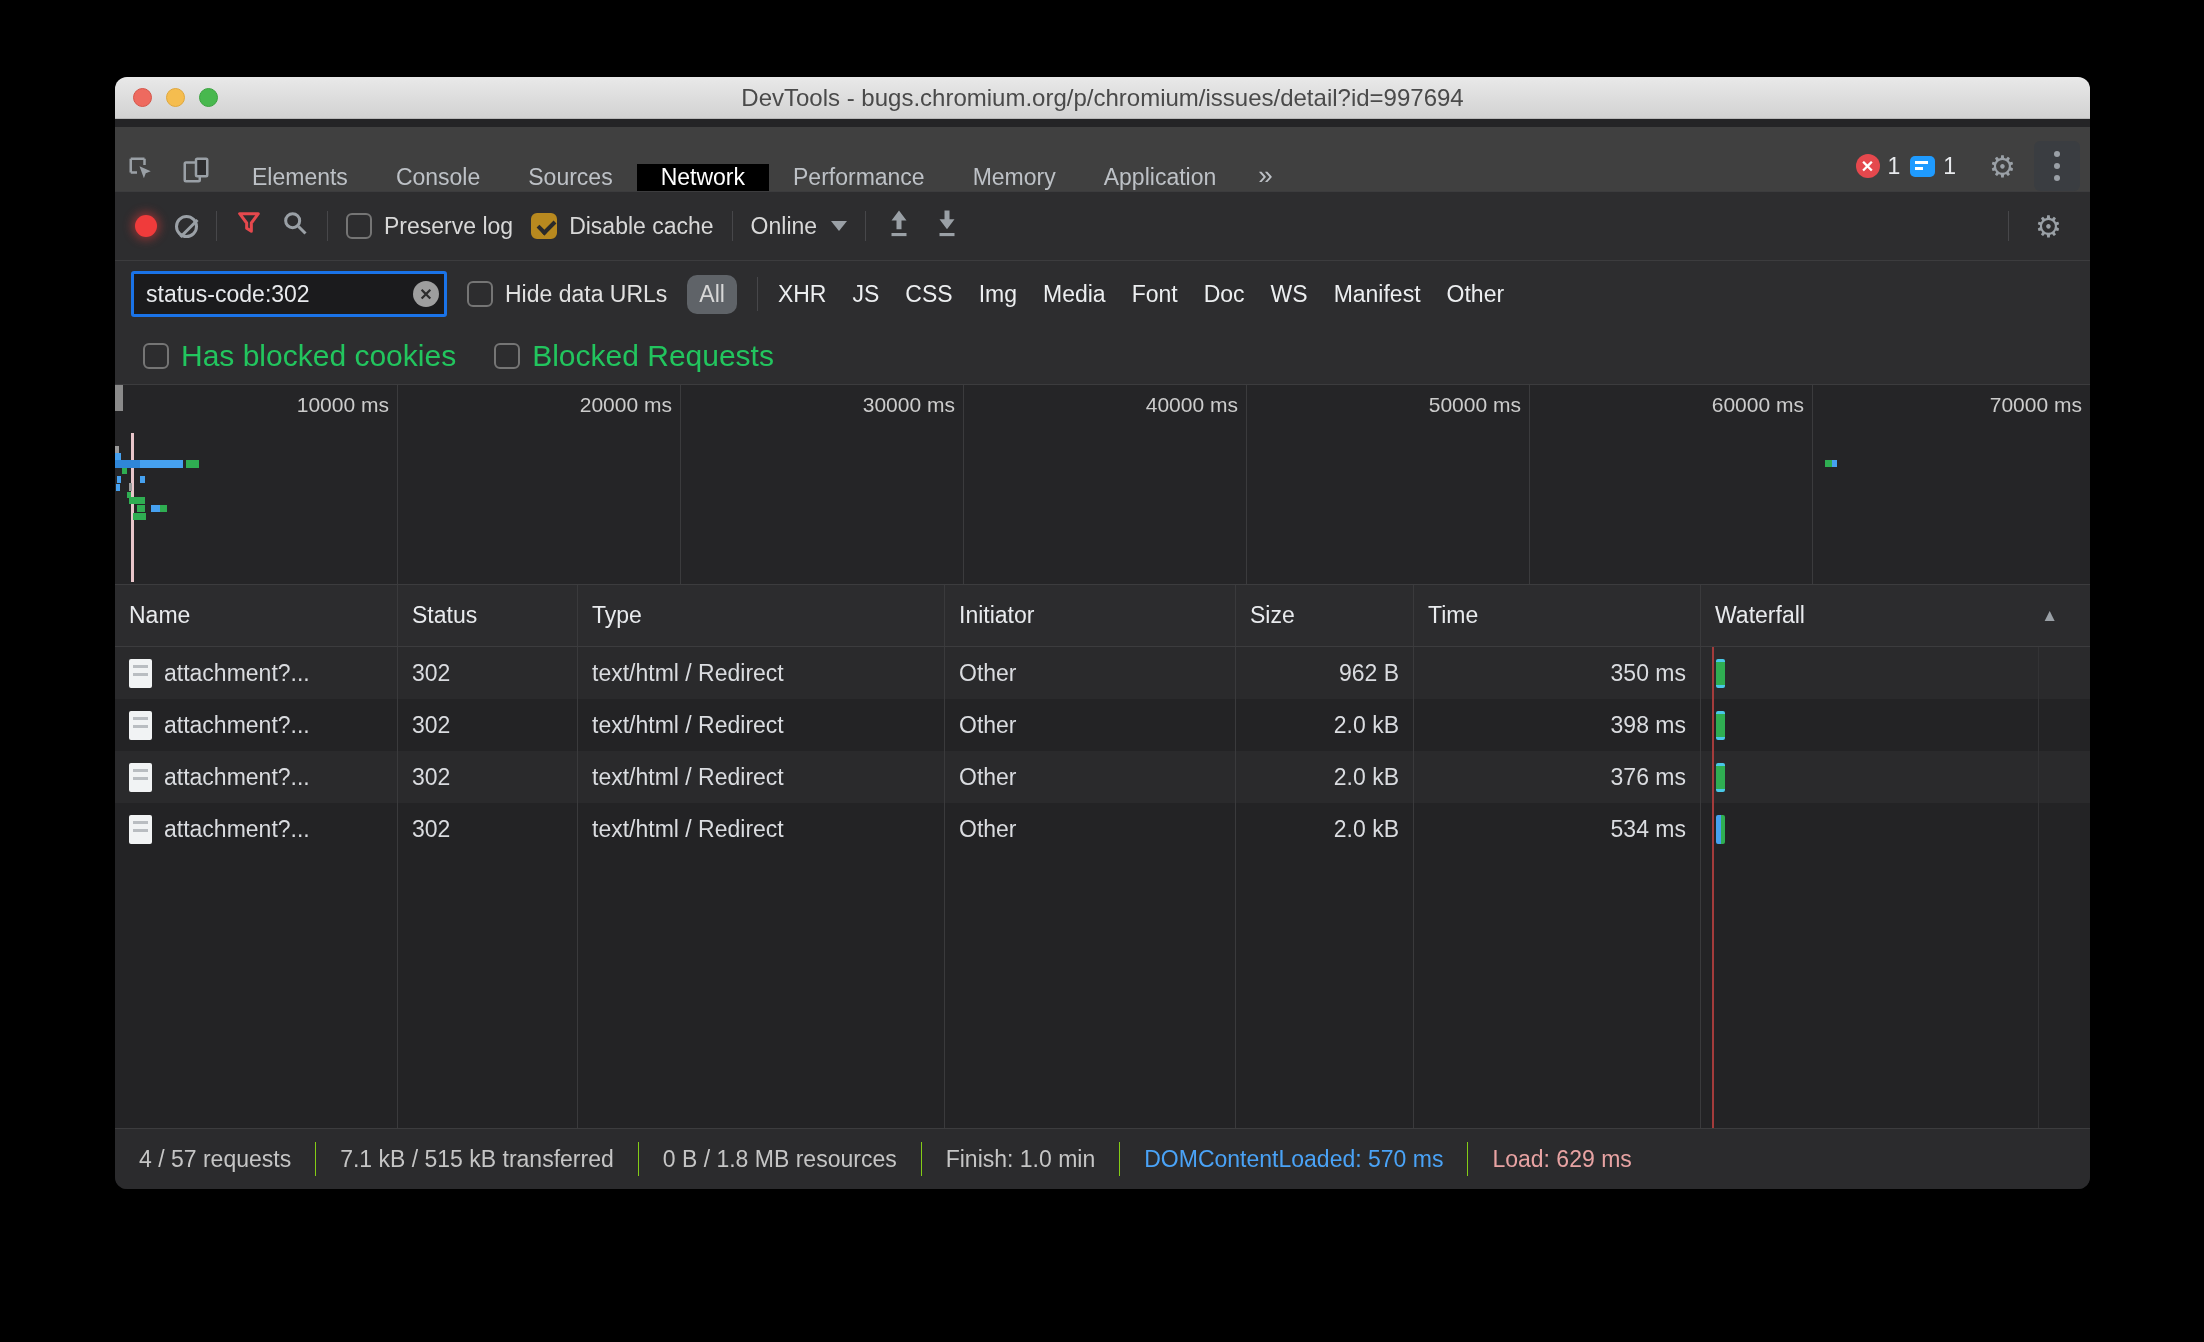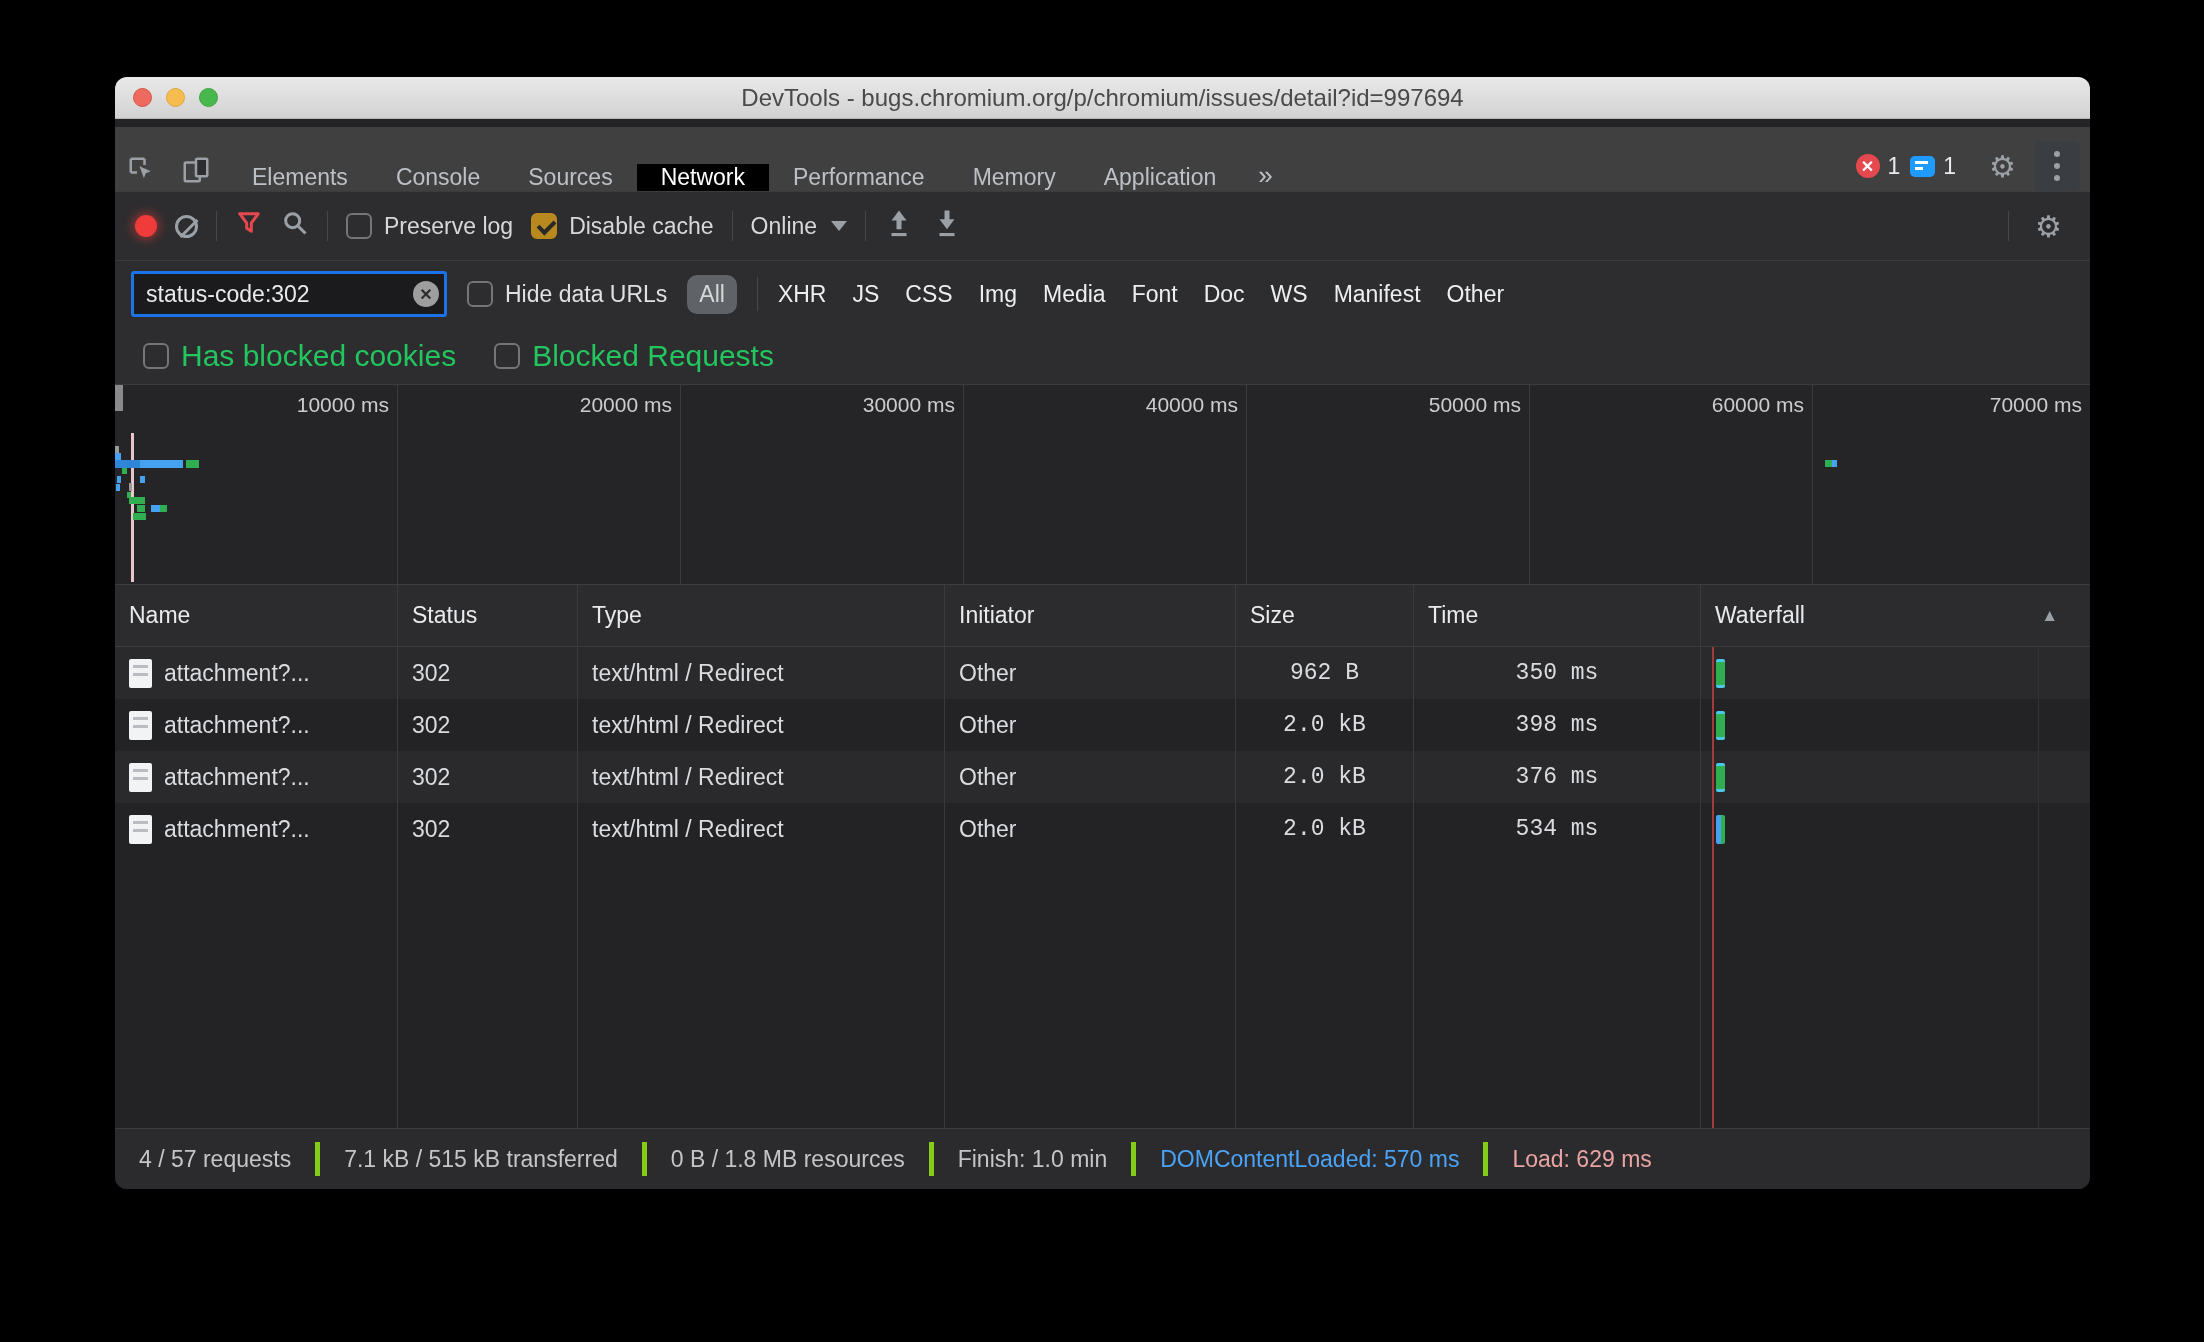--- a/index.html
+++ b/index.html
@@ -100,39 +100,39 @@
   .thead .cell { display:flex; align-items:center; padding:0 14px; border-right:1px solid #3a3a3c; cursor:pointer; }
   .thead .cell:last-child { border-right:none; justify-content:space-between; }
   .sort-tri { color:#9aa0a6; font-size:17px; margin-right:18px; }
   .tbody { position:relative; flex:1 1 auto; display:flex; flex-direction:column; }
   .row { height:52px; flex:0 0 52px; color:#dadce0; font-size:23px; cursor:pointer; }
   .row:nth-child(odd) { background:#2a2a2c; }
   .row:nth-child(even) { background:#232325; }
   .row .cell { display:flex; align-items:center; padding:0 14px; border-right:1px solid #3a3a3c;
                overflow:hidden; white-space:nowrap; }
   .row .cell:last-child { border-right:none; }
-  .cell.num { justify-content:center;font-family:Liberation Mono, monospace; }
+  .cell.num { justify-content:flex-end; }
   .doc-icon { width:23px; height:29px; background:#f1f3f4; border-radius:2px; margin-right:12px;
               flex:0 0 23px; position:relative; }
   .doc-icon::after { content:""; position:absolute; left:4px; right:4px; top:6px; height:16px;
                      background:repeating-linear-gradient(#b9bdc1 0 3px, transparent 3px 8px); }
   .filler { flex:1 1 auto; background:#232325; }
   .filler .cell { border-right:1px solid #3a3a3c; height:100%; }
   .filler .cell:last-child { border-right:none; }
   .wf-redline { position:absolute; top:0; bottom:0; left:1597px; width:2px; background:#a33b3b; }
   .wf-gridline { position:absolute; top:0; bottom:0; left:1923px; width:1px; background:#333335; }
   .wf-bar { position:absolute; left:1601px; top:12px; width:9px; height:29px; border-radius:2px;
             background:linear-gradient(#49c8e8 0 3px, #2fae52 3px calc(100% - 3px), #49c8e8 calc(100% - 3px)); }
   .wf-bar.mixed { background:linear-gradient(90deg,#46a1f0 0 50%, #2fae52 50%); }
 
   
   .footer { height:61px; flex:0 0 61px; background:#2b2b2d; border-top:1px solid #3c3c3e;
             display:flex; align-items:center; color:#c5c5c5; font-size:23px; }
   .f-item { padding:0 24px; display:flex; align-items:center; height:34px; }
-  .f-item + .f-item { border-left:5px solid #84cc16; }
+  .f-item + .f-item { border-left:1px solid #84cc16; }
   .f-dcl { color:#4aa3f7; }
   .f-load { color:#e8a3a3; }
 </style>
 </head>
 <body>
 
 <div class="window">
 
   <div class="titlebar">
     <div class="traffic">

